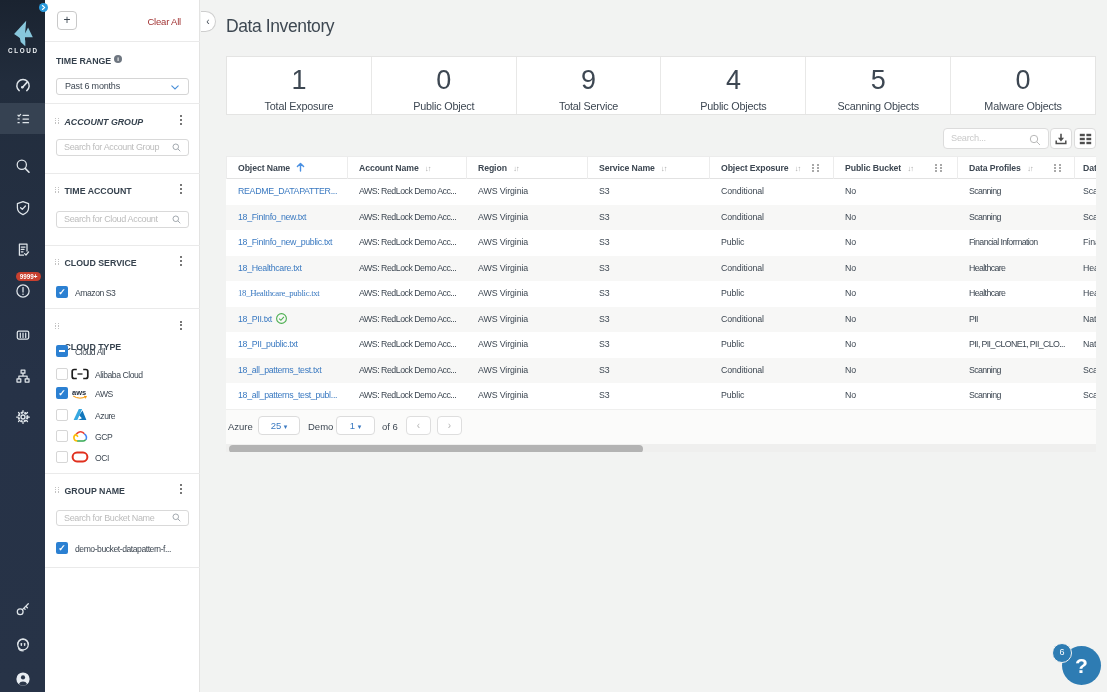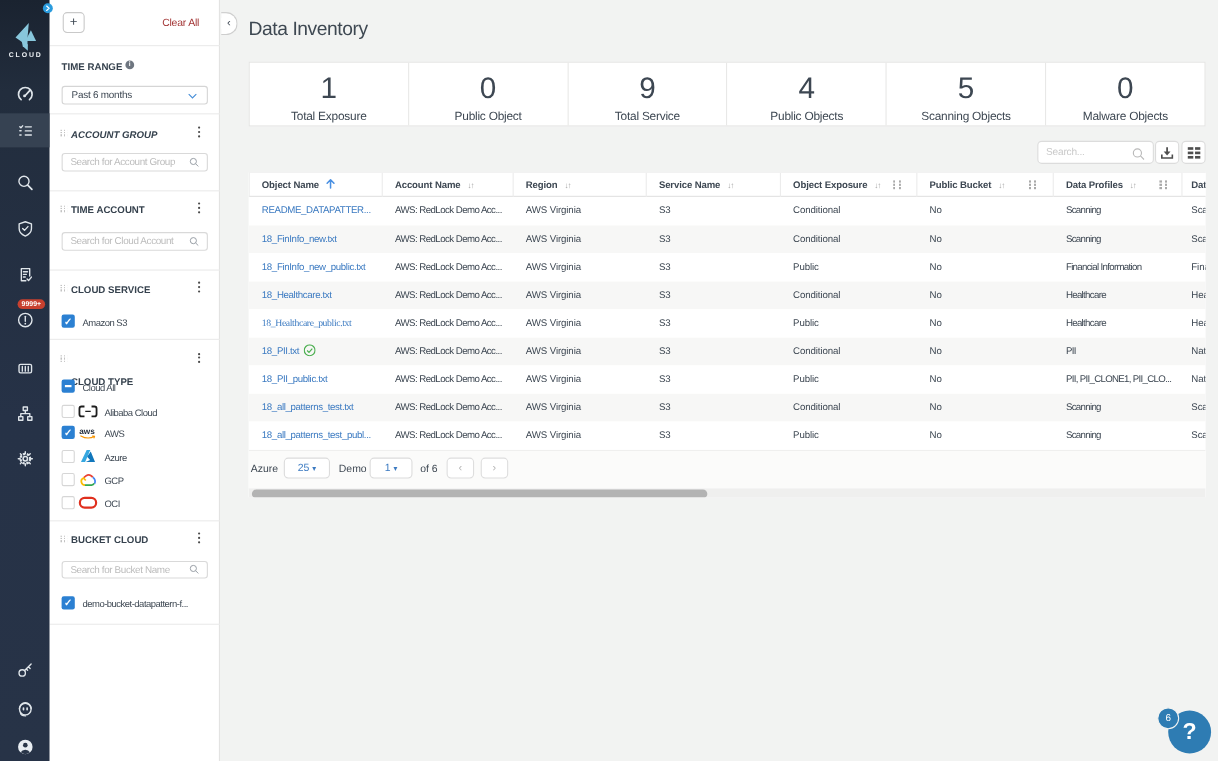--- a/index.html
+++ b/index.html
@@ -390,21 +390,21 @@
   <svg style="position:absolute;left:26px;top:429px;" width="18" height="13" viewBox="0 0 18 13">
       <path d="M5.2 5.2 L7.4 3.4 a4.3 4.3 0 0 1 5.9 1.5" stroke="#ea4335" stroke-width="1.6" fill="none"></path>
       <path d="M13.3 4.9 a4.3 4.3 0 0 1 1.6 5.9" stroke="#4285f4" stroke-width="1.6" fill="none"></path>
       <path d="M14.6 10.5 a2.6 2.6 0 0 1 -2.3 1.5 H6" stroke="#34a853" stroke-width="1.6" fill="none"></path>
       <path d="M6.3 12 a3.4 3.4 0 0 1 -1.4 -6.5 L7 7.8" stroke="#fbbc05" stroke-width="1.6" fill="none"></path>
     </svg>
   <svg style="position:absolute;left:26px;top:451px;" width="18" height="12" viewBox="0 0 18 12">
       <rect x="1.6" y="1.6" width="14.8" height="8.8" rx="4.4" stroke="#e0301e" stroke-width="2" fill="none"></rect>
     </svg>
   <div class="fdiv" style="top:472.5px;"></div>
-  <div class="flabel" style="top:486px;">BUCKET CLOUD</div>
+  <div class="flabel" style="top:486px;">GROUP NAME</div>
   <div class="kebab" style="top:484px;">
       <i></i>
       <i></i>
       <i></i>
     </div>
   <div class="drag" style="top:486.5px;">
       <i></i>
       <i></i>
       <i></i>
     </div>

